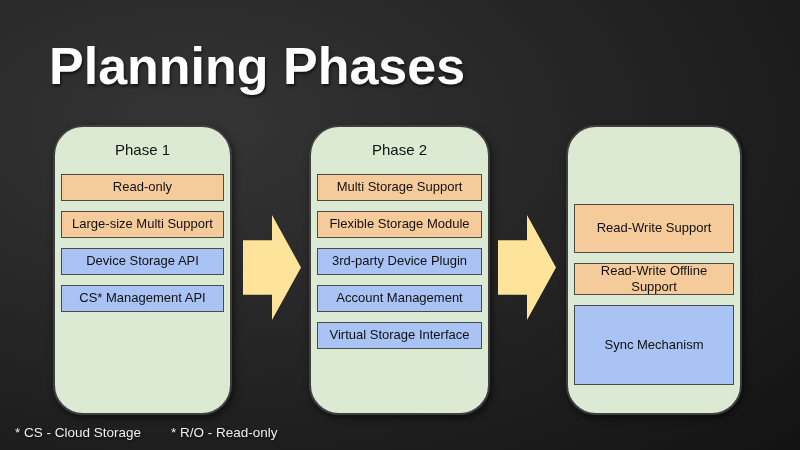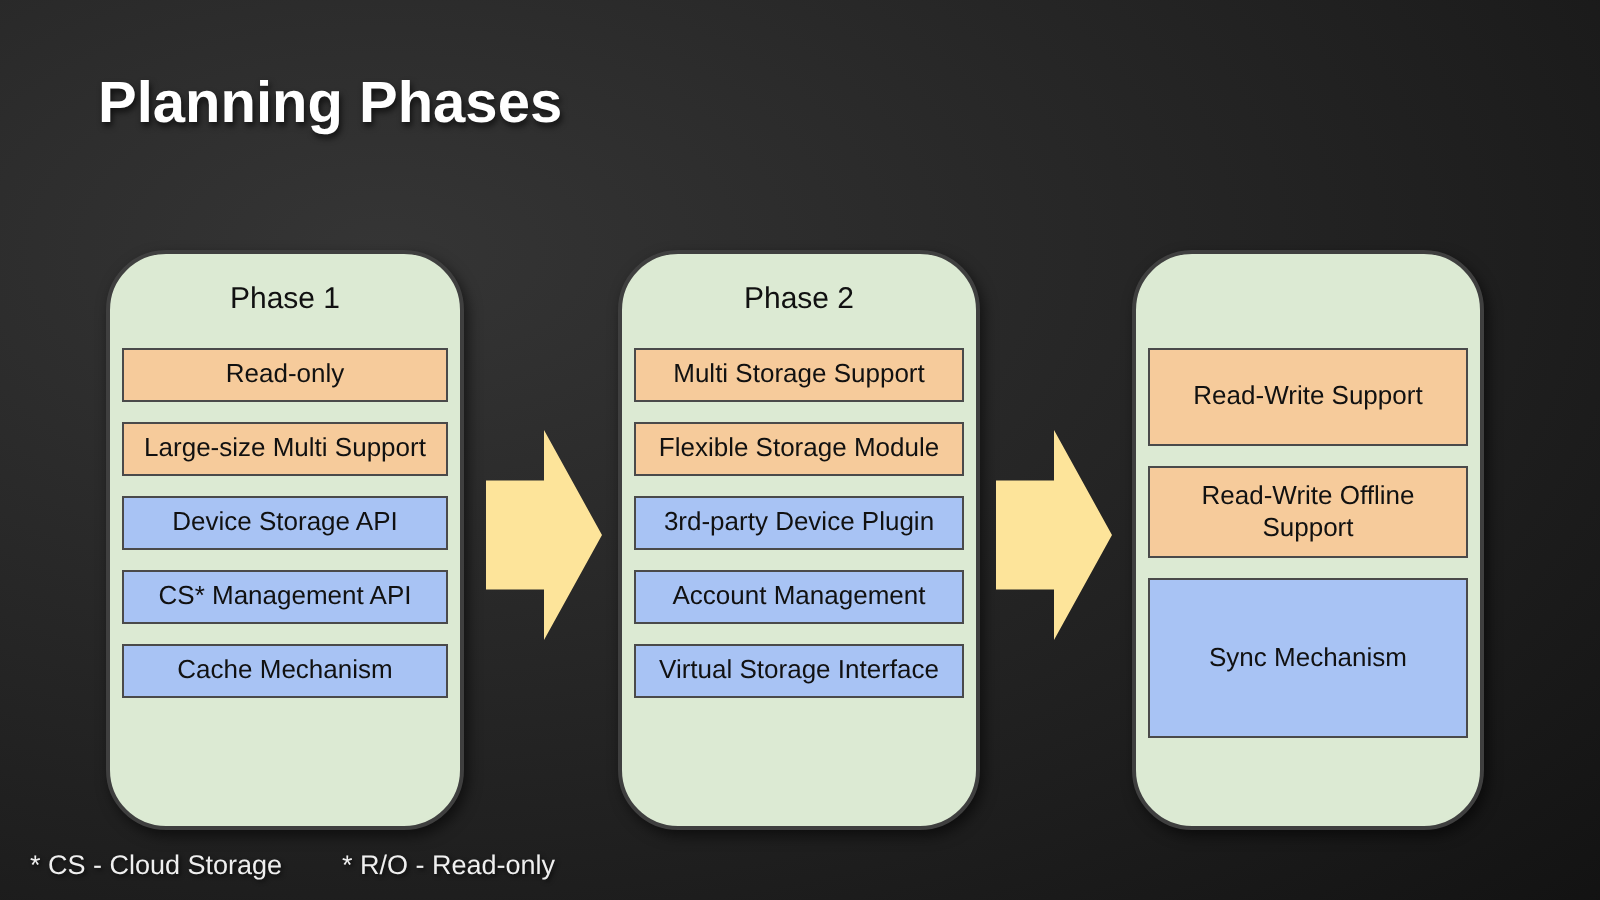--- a/index.html
+++ b/index.html
@@ -22,21 +22,21 @@
     height: 450px;
     overflow: hidden;
     font-family: "Liberation Sans", "DejaVu Sans", sans-serif;
     background: radial-gradient(ellipse 130% 130% at 24% 28%,
                 var(--background-center) 0%, #1e1e1e 55%, var(--background-edge) 100%);
   }
   .title {
     position: absolute;
     left: 49px;
     top: 36px;
-    font-size: 29px;
+    font-size: 52px;
     font-weight: bold;
     color: var(--title-color);
     text-shadow: 1px 2px 3px rgba(0,0,0,0.65);
     white-space: nowrap;
   }
   .phase {
     position: absolute;
     top: 125px;
     height: 290px;
     box-sizing: border-box;
@@ -73,22 +73,22 @@
     align-items: center;
     justify-content: center;
     text-align: center;
     font-size: 13px;
     line-height: 1.25;
     color: var(--text-color);
     padding: 0 6px;
   }
   .item.orange { background: var(--orange-fill); }
   .item.blue   { background: var(--blue-fill); }
-  .item.h49 { height: 49px; }
-  .item.h46 { height: 46px; }
+  .item.h49 { height: 49px; margin-top: 30px; }
+  .item.h46 { height: 32px; }
   .item.h96 { height: 80px; }
   .arrow {
     position: absolute;
     top: 215px;
     width: 58px;
     height: 105px;
     background: var(--arrow-fill);
     clip-path: polygon(0 24%, 50% 24%, 50% 0, 100% 50%, 50% 100%, 50% 76%, 0 76%);
     filter: drop-shadow(2px 2px 3px rgba(0,0,0,0.55));
   }
@@ -112,21 +112,20 @@
 
   <div class="title">Planning Phases</div>
 
   <div class="phase phase-1">
     <div class="phase-title">Phase 1</div>
     <div class="items">
       <div class="item orange">Read-only</div>
       <div class="item orange">Large-size Multi Support</div>
       <div class="item blue">Device Storage API</div>
       <div class="item blue">CS* Management API</div>
-      <div class="item blue">Cache Mechanism</div>
     </div>
   </div>
 
   <div class="arrow arrow-1"></div>
 
   <div class="phase phase-2">
     <div class="phase-title">Phase 2</div>
     <div class="items">
       <div class="item orange">Multi Storage Support</div>
       <div class="item orange">Flexible Storage Module</div>

